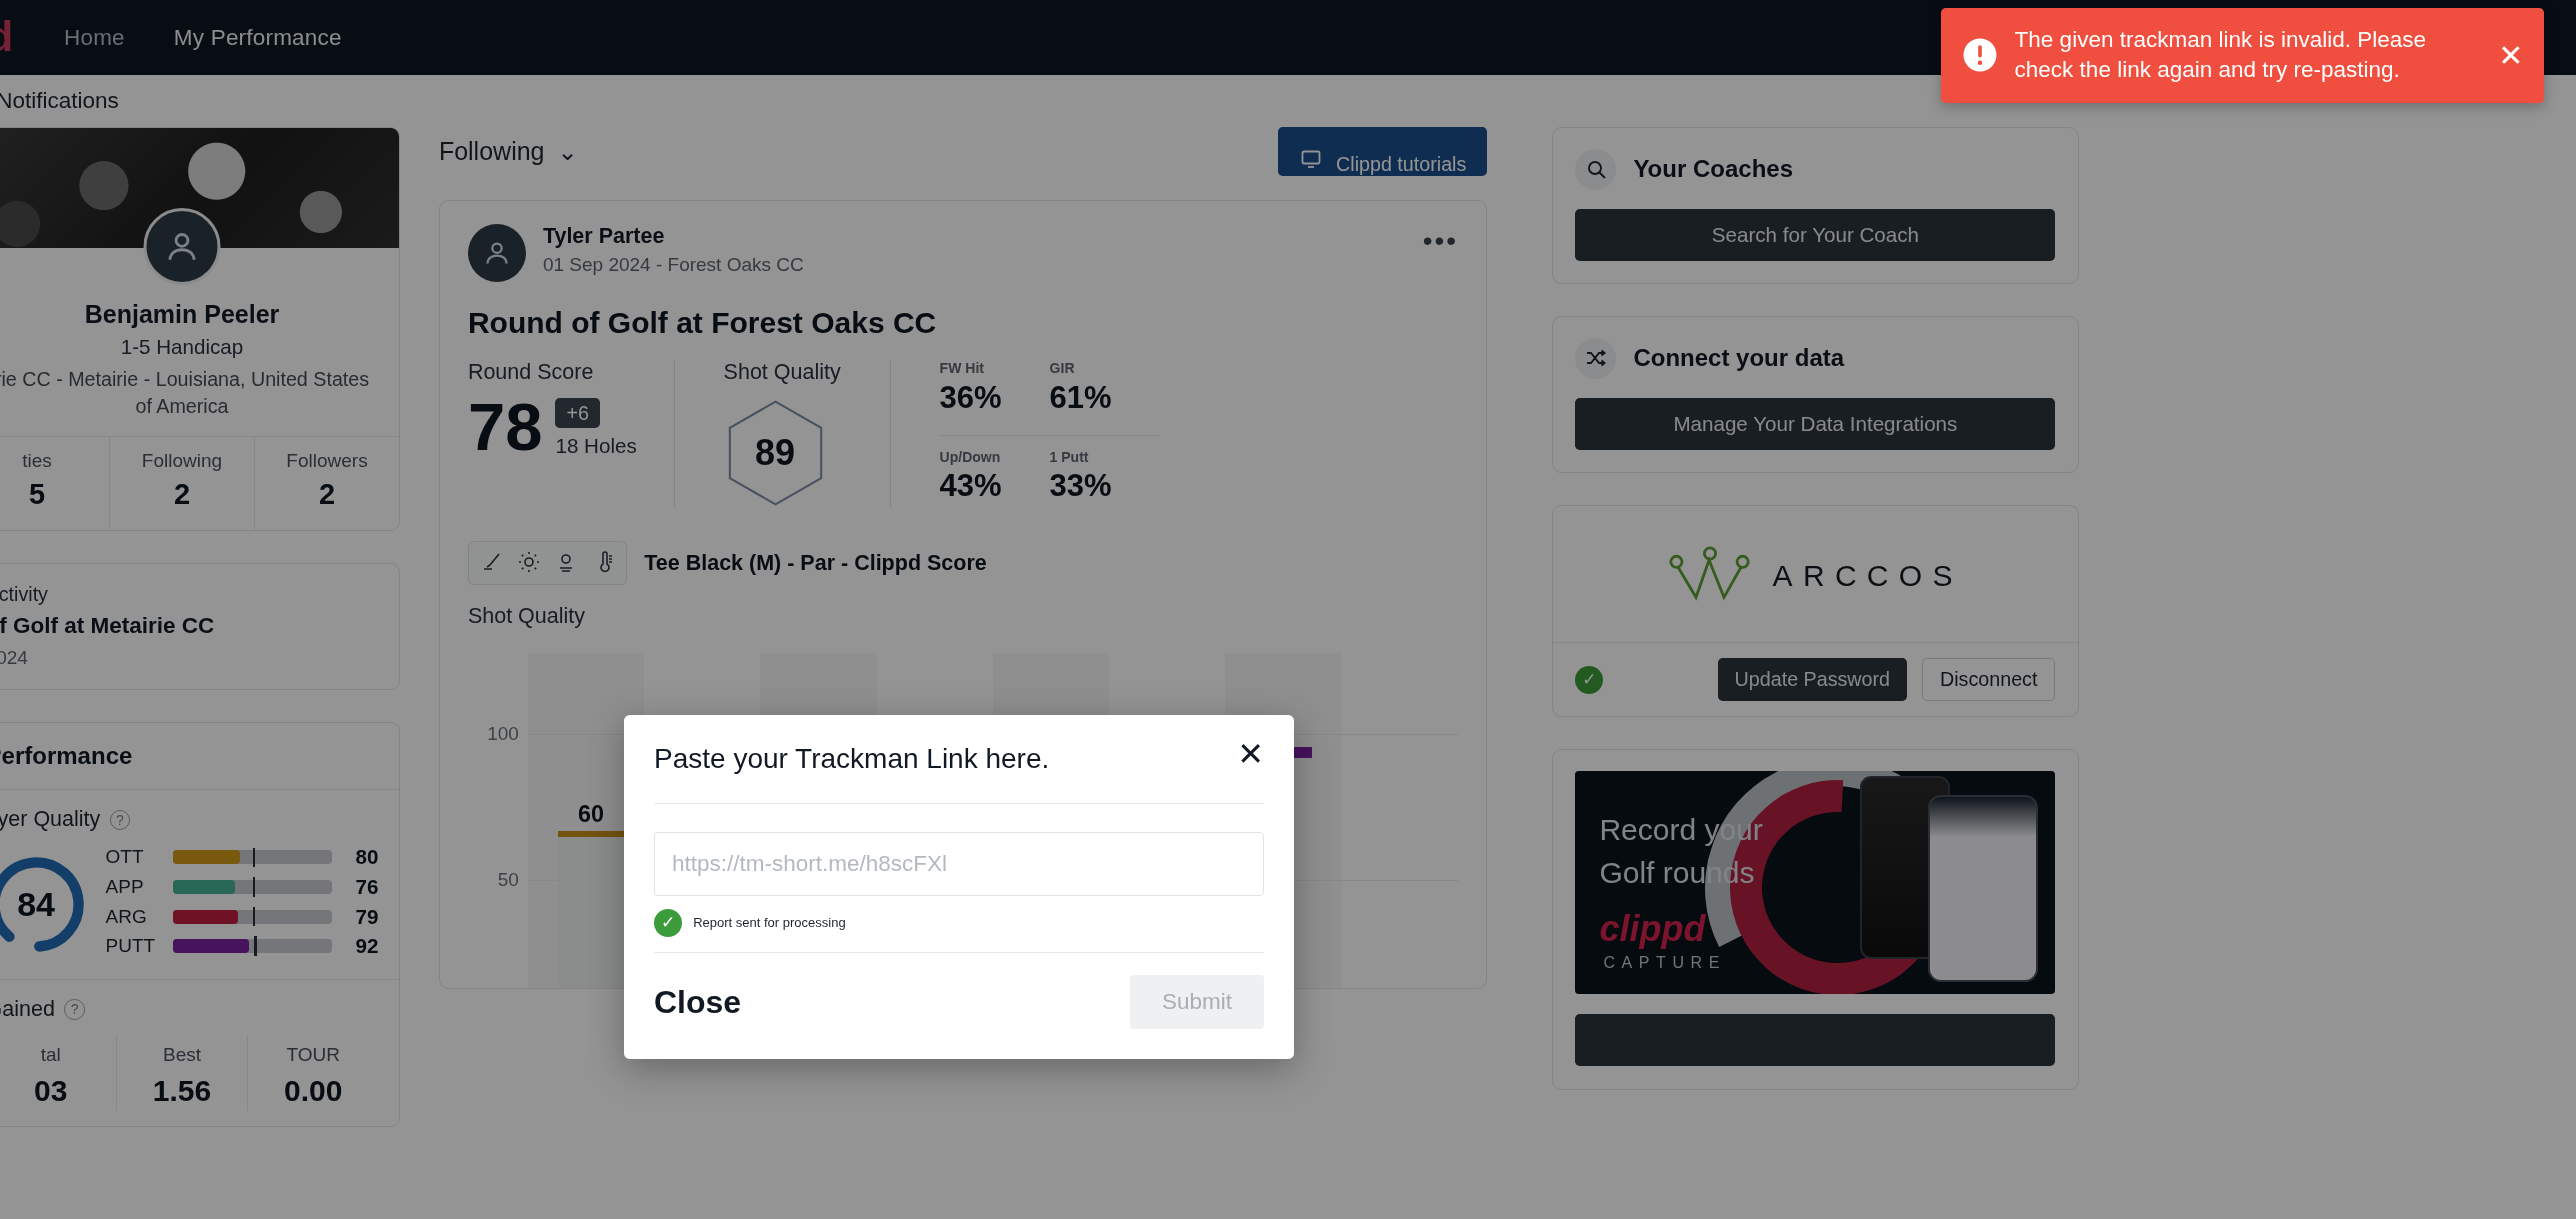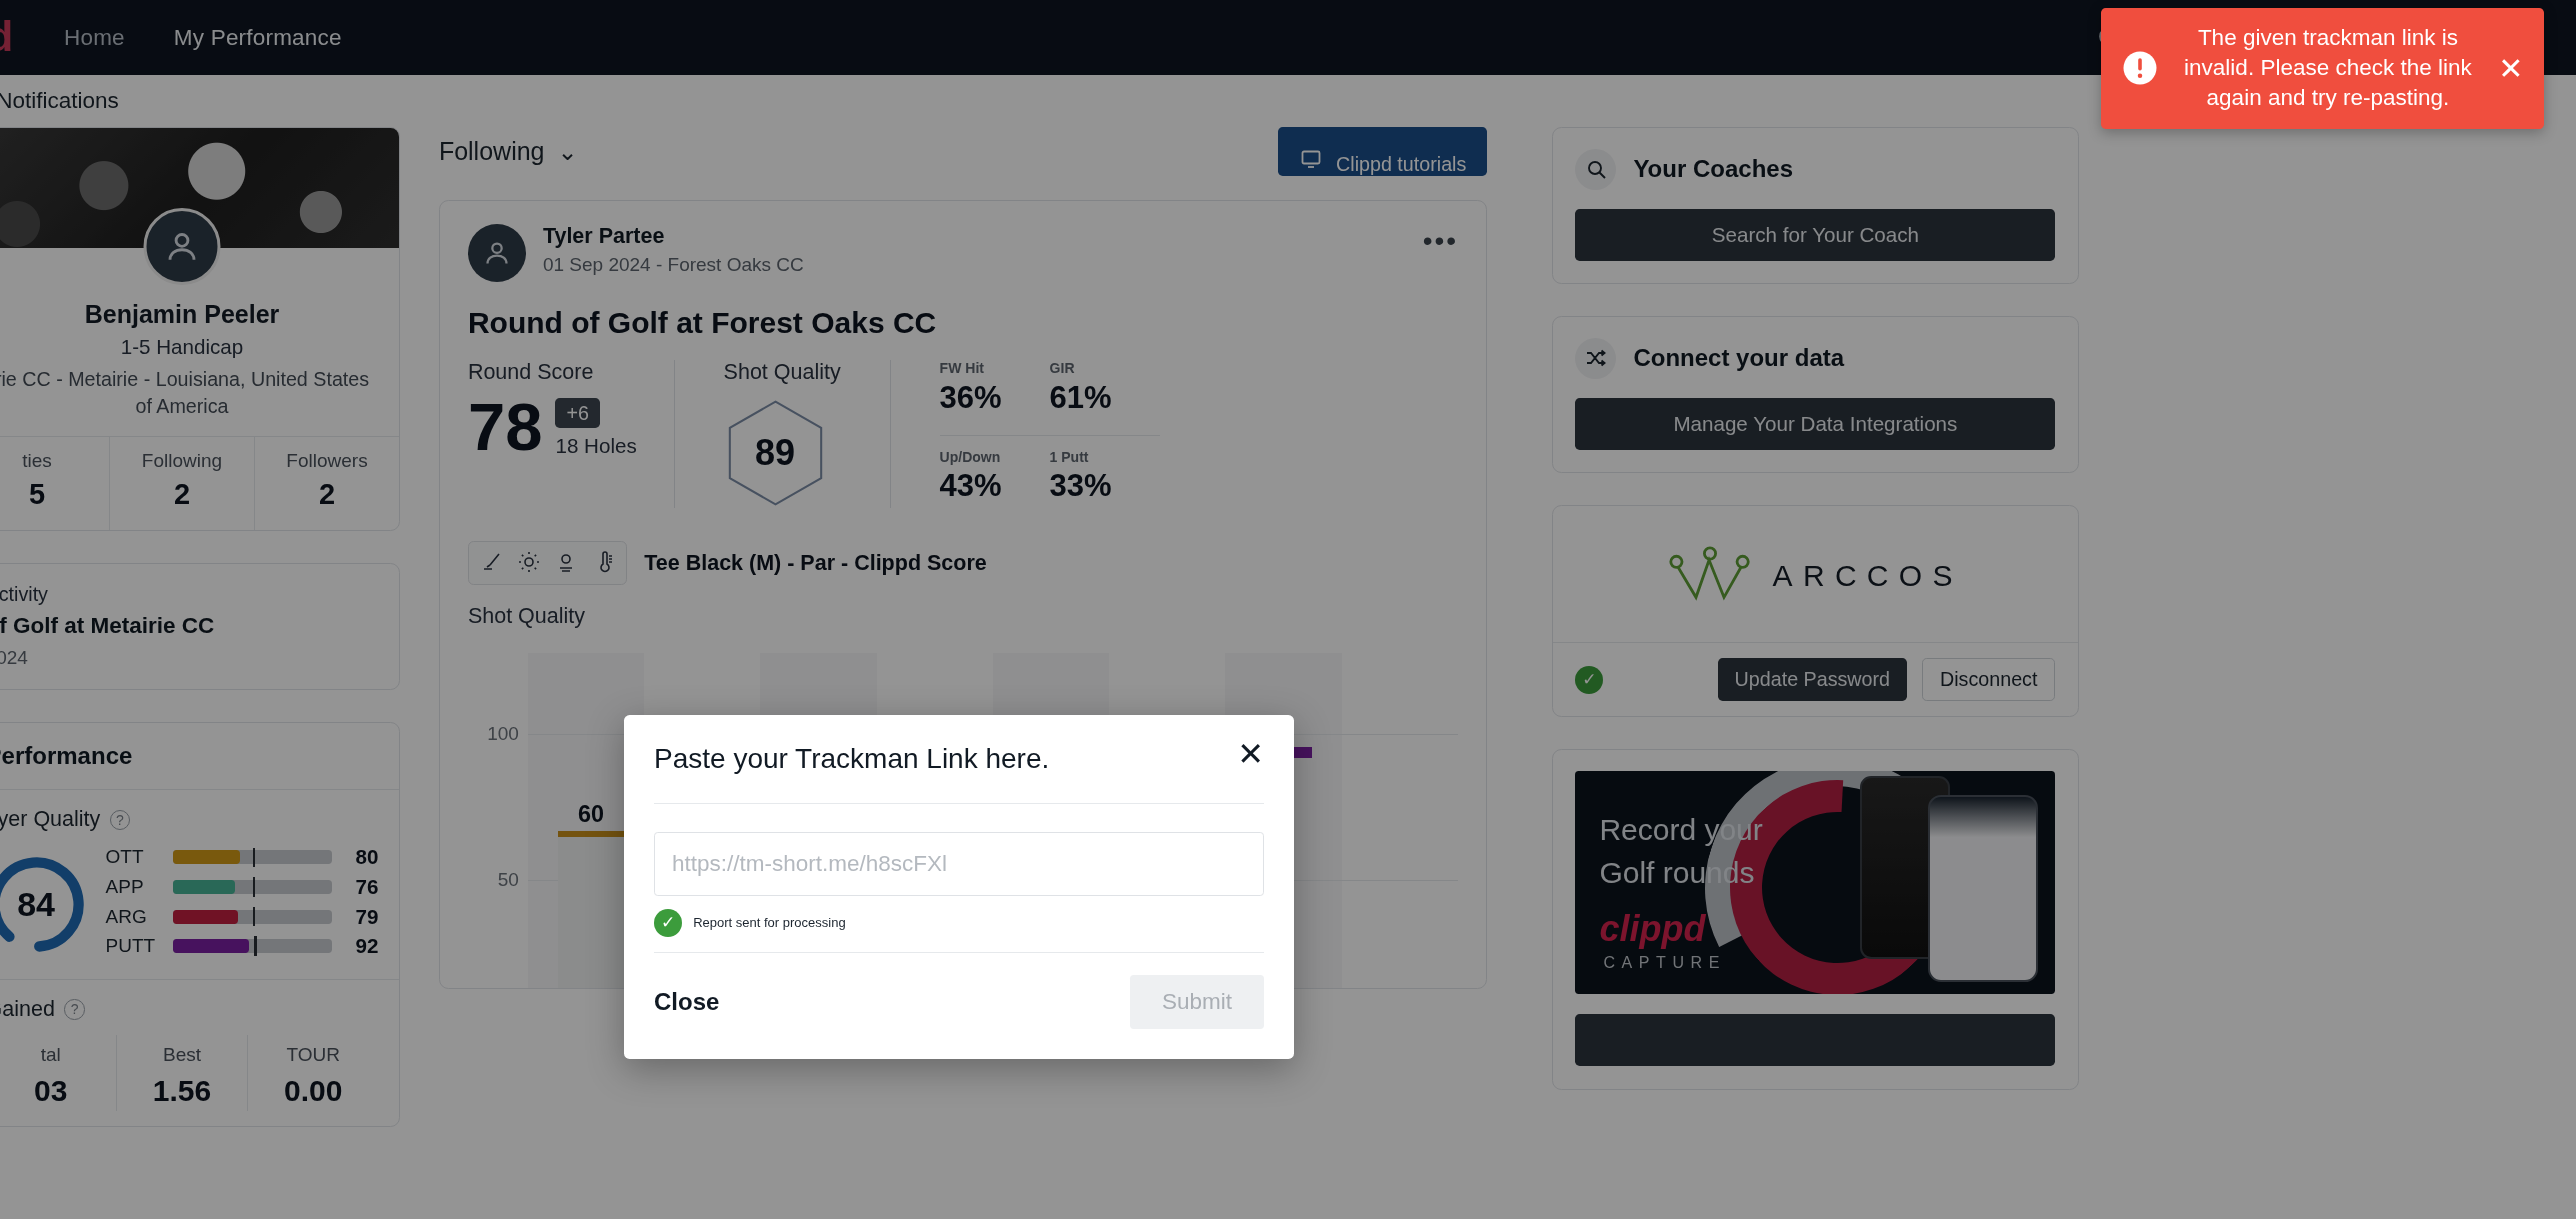--- a/index.html
+++ b/index.html
@@ -240,31 +240,31 @@
   .m-input {
     display: block; width: calc(100% - 60px); margin: 28px 30px 0; height: 64px;
     border: 0.9px solid #dfe2e6; border-radius: 3.7px; padding: 12px 17px; font-size: 22.5px;
     color: #111a24; font-family: "Liberation Sans", sans-serif; background: #fff;
   }
   .m-input::placeholder { color: #b4b9bf; }
   .m-status { display: flex; align-items: center; gap: 11.2px; margin: 13px 30px 0; }
   .m-status .txt { font-size: 13px; color: #1d2630; }
   .m-rule2 { height: 0.9px; background: #e6e9ec; margin: 15px 30px 0; }
   .m-foot { display: flex; align-items: center; padding: 22.5px 30px 30px; }
-  .m-close { font-size: 24px; font-weight: 700; color: #111a24; cursor: pointer; background: none; border: none;
+  .m-close { font-size: 32px; font-weight: 700; color: #111a24; cursor: pointer; background: none; border: none;
     font-family: "Liberation Sans", sans-serif; padding: 0; }
   .m-submit { margin-left: auto; background: #eef0f2; color: #a9aeb4; border: none;
     height: 54px; padding: 0 32px; border-radius: 3.7px; font-size: 22.5px; cursor: default;
     font-family: "Liberation Sans", sans-serif; }
 
   
   #toast {
-    position: absolute; right: 32px; top: 7.5px; width: 443px; min-height: 95px;
+    position: absolute; right: 32px; top: 7.5px; width: 603px; min-height: 95px;
     background: #f04e3e; border-radius: 4.7px; display: flex; align-items: center;
-    padding: 15px 20.6px; gap: 17px; box-shadow: 0 3.7px 13px rgba(0,0,0,.25); text-align: center;
+    padding: 15px 20.6px; gap: 17px; box-shadow: 0 3.7px 13px rgba(0,0,0,.25);
   }
   .t-ico { width: 36px; height: 36px; flex: none; color: #fff; }
   .t-ico svg { width: 100%; height: 100%; }
   .t-txt { color: #fff; font-size: 22.5px; line-height: 1.35; flex: 1; }
   .t-x { color: #fff; font-size: 30px; cursor: pointer; line-height: .7; flex: none; }
 </style>
 </head>
 <body>
 
 <div id="root">

